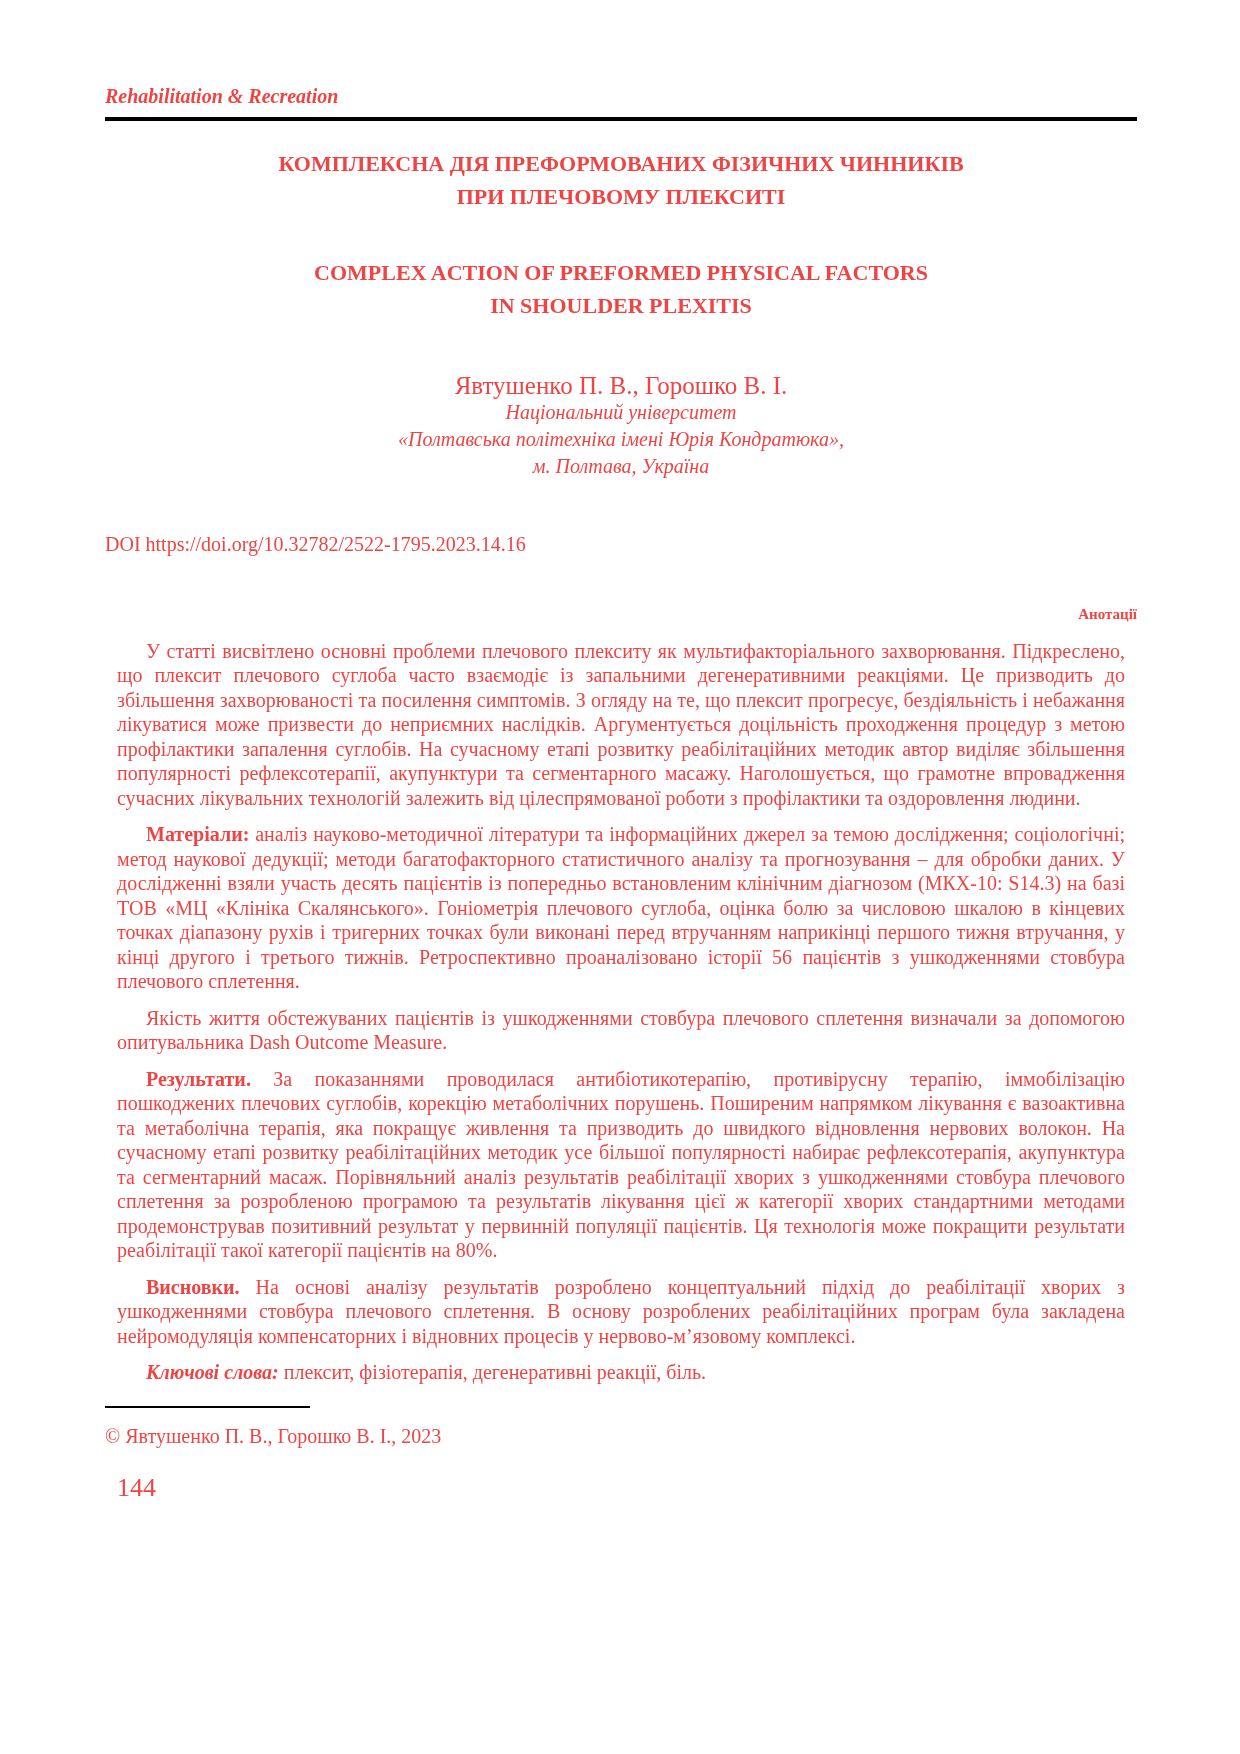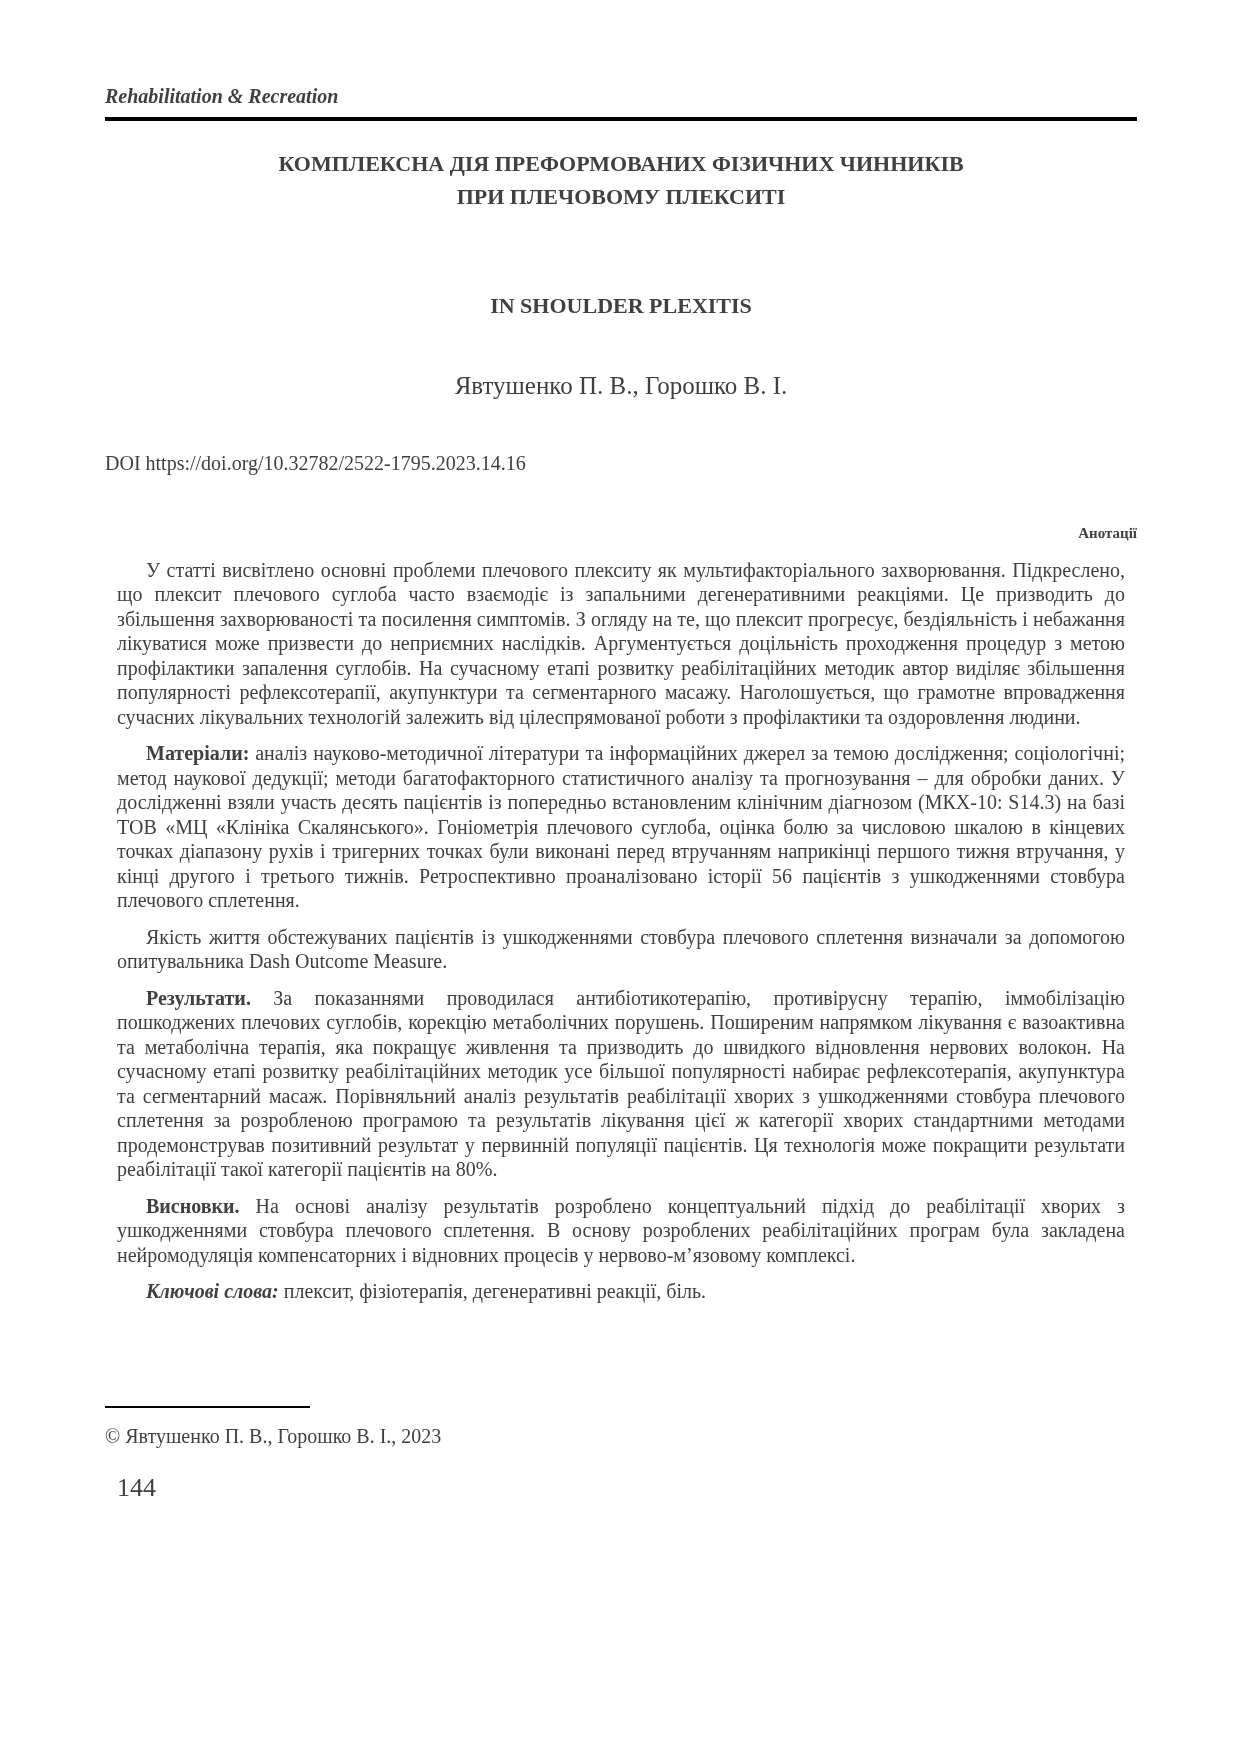--- a/index.html
+++ b/index.html
@@ -6,21 +6,21 @@
     margin: 0;
     padding: 0;
     background: #e9e9e9;
   }
   .page {
     width: 1240px;
     min-height: 1754px;
     margin: 0 auto;
     box-sizing: border-box;
     background: #ffffff;
-    color: #404040;
+    color: #ef4444;
     font-family: "Liberation Serif", "DejaVu Serif", serif;
     font-size: 20px;
     line-height: 24.5px;
     padding: 84px 103px 40px 105px;
     position: relative;
   }
   .running-head { margin: 0; }
   .journal-name {
     font-style: italic;
     font-weight: bold;
@@ -106,26 +106,31 @@
     <span class="journal-name">Rehabilitation &amp; Recreation</span>
     <div class="head-rule"></div>
   </header>
 
   <h1 class="title-uk">
     <span>КОМПЛЕКСНА ДІЯ ПРЕФОРМОВАНИХ ФІЗИЧНИХ ЧИННИКІВ</span><br>
     <span>ПРИ ПЛЕЧОВОМУ ПЛЕКСИТІ</span>
   </h1>
 
   <h2 class="title-en">
-    <br>
+    <span>COMPLEX ACTION OF PREFORMED PHYSICAL FACTORS</span><br>
     <span>IN SHOULDER PLEXITIS</span>
   </h2>
 
   <p class="authors">Явтушенко П. В., Горошко В. І.</p>
 
+  <p class="affiliation">
+    <span>Національний університет</span><br>
+    <span>«Полтавська політехніка імені Юрія Кондратюка»,</span><br>
+    <span>м. Полтава, Україна</span>
+  </p>
 
   <p class="doi">DOI https://doi.org/10.32782/2522-1795.2023.14.16</p>
 
   <section class="abstract">
     <p class="abstract-heading">Анотації</p>
 
     <p class="para"><span class="lead"></span><span>У статті висвітлено основні проблеми плечового плекситу як мультифакторіального захворювання. Підкреслено, що плексит плечового суглоба часто взаємодіє із запальними дегенеративними реакціями. Це призводить до збільшення захворюваності та посилення симптомів. З огляду на те, що плексит прогресує, бездіяльність і небажання лікуватися може призвести до неприємних наслідків. Аргументується доцільність проходження процедур з метою профілактики запалення суглобів. На сучасному етапі розвитку реабілітаційних методик автор виділяє збільшення популярності рефлексотерапії, акупунктури та сегментарного масажу. Наголошується, що грамотне впровадження сучасних лікувальних технологій залежить від цілеспрямованої роботи з профілактики та оздоровлення людини.</span></p>
 
 
     <p class="para"><span class="lead">Матеріали:</span><span> аналіз науково-методичної літератури та інформаційних джерел за темою дослідження; соціологічні; метод наукової дедукції; методи багатофакторного статистичного аналізу та прогнозування – для обробки даних. У дослідженні взяли участь десять пацієнтів із попередньо встановленим клінічним діагнозом (МКХ-10: S14.3) на базі ТОВ «МЦ «Клініка Скалянського». Гоніометрія плечового суглоба, оцінка болю за числовою шкалою в кінцевих точках діапазону рухів і тригерних точках були виконані перед втручанням наприкінці першого тижня втручання, у кінці другого і третього тижнів. Ретроспективно проаналізовано історії 56 пацієнтів з ушкодженнями стовбура плечового сплетення.</span></p>

